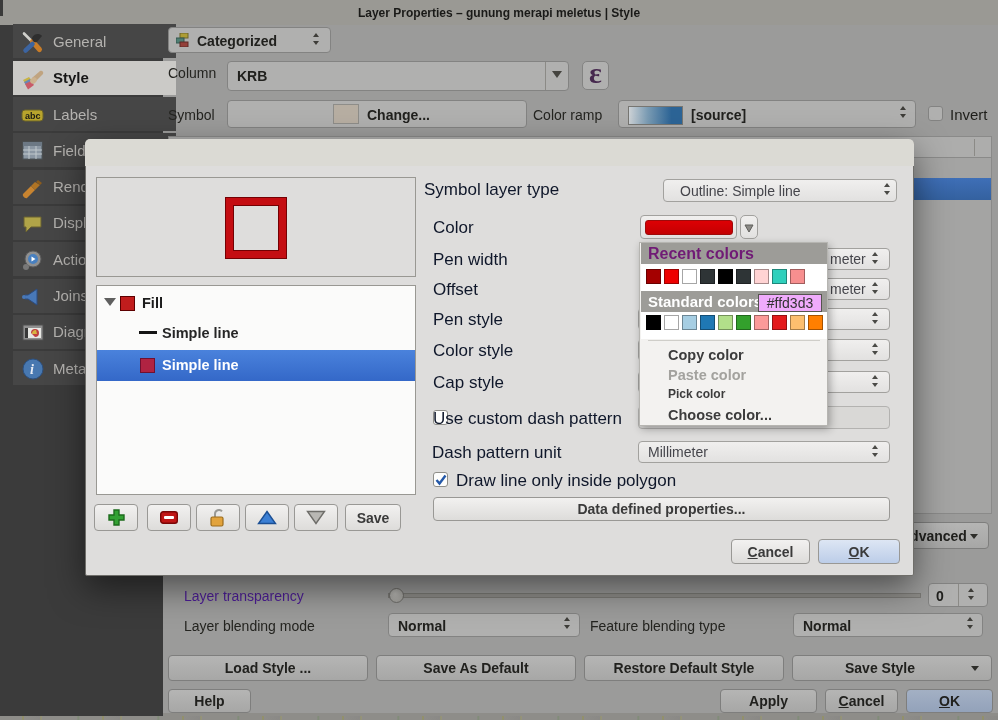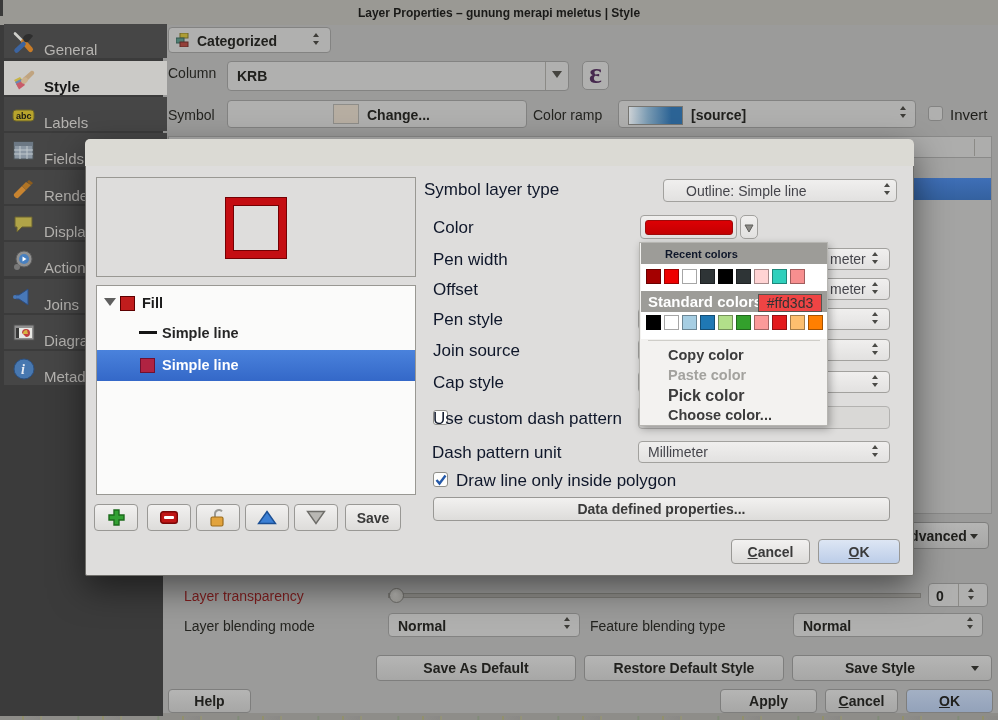--- a/index.html
+++ b/index.html
@@ -14,21 +14,21 @@
 .dd{position:absolute;background:linear-gradient(#f0efee,#e2e1e0);border:1px solid #a2a19e;border-radius:4px;box-sizing:border-box;font-size:14px;color:#45454b;display:flex;align-items:center;font-weight:400}
 .btn{position:absolute;background:linear-gradient(#f2f1f0,#dddcda);border:1px solid #999895;border-radius:4px;box-sizing:border-box;display:flex;align-items:center;justify-content:center;font-size:14px;font-weight:700;color:#3a3a3a}
 .spin{position:absolute;width:8px;display:flex;flex-direction:column;align-items:center;gap:4px}
 .spin i{display:block;width:0;height:0;border-left:3.5px solid transparent;border-right:3.5px solid transparent}
 .spin .up{border-bottom:4.5px solid #4a4a46}
 .spin .dn{border-top:4.5px solid #4a4a46}
 .spin.dim .up{border-bottom-color:#3e3d39;border-left-width:3px;border-right-width:3px;border-bottom-width:4px}
 .spin.dim .dn{border-top-color:#3e3d39;border-left-width:3px;border-right-width:3px;border-top-width:4px}
 .cb{position:absolute;width:15px;height:15px;background:#fdfdfc;border:1px solid #8f8e89;border-radius:3px;box-sizing:border-box}
 .sw{position:absolute;width:15px;height:15px;box-sizing:border-box;border:1px solid rgba(0,0,0,0.35)}
-.sideitem{position:absolute;left:4px;width:163px;height:34px;background:#464646;display:flex;align-items:flex-end;color:#b5b3b0;font-size:15px}
+.sideitem{position:absolute;left:13px;width:163px;height:34px;background:#464646;display:flex;align-items:center;color:#b5b3b0;font-size:15px}
 .sideitem .txt{margin-left:40px}
 .sideitem svg{position:absolute;left:8px;top:6px}
 </style>
 </head>
 <body>
 <div id="stage">
 
   <div class="abs" style="left:0;top:0;width:998px;height:25px;background:#9a9994"></div>
   <div class="abs" style="left:0;top:0;width:3px;height:16px;background:#3a3a3a"></div>
   <div class="abs" style="left:0;top:0;width:998px;height:25px;display:flex;align-items:center;justify-content:center;font-size:12px;font-weight:700;color:#1a1a18">Layer Properties – gunung merapi meletus | Style</div>
@@ -178,21 +178,21 @@
   <div class="abs" style="left:168px;top:136px;width:824px;height:378px;background:#a4a4a3;border:1px solid #8a8a89;box-sizing:border-box"></div>
   <div class="abs" style="left:169px;top:137px;width:822px;height:21px;background:#adadac;border-bottom:1px solid #8a8a89;box-sizing:border-box"></div>
   <div class="abs" style="left:974px;top:139px;width:1px;height:17px;background:#8b8a86"></div>
   <div class="abs" style="left:169px;top:178px;width:822px;height:22px;background:linear-gradient(#3f6fb7,#34619f)"></div>
 
   <div class="dbtn" style="left:869px;top:522px;width:120px;height:27px;justify-content:flex-start">
       <span style="margin-left:30px">Advanced</span>
       <span style="position:absolute;right:10px;top:11px;width:0;height:0;border-left:4px solid transparent;border-right:4px solid transparent;border-top:5px solid #2e2e2a"></span>
     </div>
 
-  <div class="dlbl" style="left:184px;top:588px;font-weight:400;color:#7f1d1d">Layer transparency</div>
+  <div class="dlbl" style="left:184px;top:588px;font-weight:400;color:#4c1d95">Layer transparency</div>
   <div class="abs" style="left:388px;top:593px;width:531px;height:3px;background:#8e8d89;border:1px solid #7b7a76"></div>
   <div class="abs" style="left:389px;top:588px;width:13px;height:13px;border-radius:50%;background:radial-gradient(circle at 40% 35%,#bbbab6,#9a9995);border:1px solid #6f6e6a"></div>
   <div class="dwid" style="left:928px;top:583px;width:60px;height:24px"></div>
   <div class="dlbl" style="left:936px;top:588px">0</div>
   <div class="abs" style="left:958px;top:584px;width:1px;height:22px;background:#8b8a86"></div>
   <div class="spin dim" style="left:967px;top:588px">
       <i class="up"></i>
       <i class="dn"></i>
     </div>
 
@@ -204,20 +204,21 @@
       <i class="dn"></i>
     </div>
   <div class="dlbl" style="left:590px;top:618px;font-weight:400;color:#242420">Feature blending type</div>
   <div class="dwid" style="left:793px;top:613px;width:190px;height:24px"></div>
   <div class="dlbl" style="left:803px;top:618px">Normal</div>
   <div class="spin dim" style="left:966px;top:617px">
       <i class="up"></i>
       <i class="dn"></i>
     </div>
 
+  <div class="dbtn" style="left:168px;top:655px;width:200px;height:26px">Load Style ...</div>
   <div class="dbtn" style="left:376px;top:655px;width:200px;height:26px">Save As Default</div>
   <div class="dbtn" style="left:584px;top:655px;width:200px;height:26px">Restore Default Style</div>
   <div class="dbtn" style="left:792px;top:655px;width:200px;height:26px">
       <span style="margin-right:24px">Save Style</span>
       <span style="position:absolute;right:12px;top:10px;width:0;height:0;border-left:4px solid transparent;border-right:4px solid transparent;border-top:5px solid #2e2e2a"></span>
     </div>
 
   <div class="dbtn" style="left:168px;top:689px;width:83px;height:24px">Help</div>
   <div class="dbtn" style="left:720px;top:689px;width:97px;height:24px">Apply</div>
   <div class="dbtn" style="left:825px;top:689px;width:73px;height:24px"><span style="text-decoration:underline">C</span>ancel</div>
@@ -269,21 +270,21 @@
       </div>
     <div class="btn" style="left:294px;top:504px;width:44px;height:27px">
         <svg width="20" height="15" viewBox="0 0 20 15">
           <path d="M10 13.5 1.5 1.5h17z" fill="#b9b8b4" stroke="#6e6d69" stroke-width="1.4"></path>
         </svg>
       </div>
     <div class="btn" style="left:345px;top:504px;width:56px;height:27px">Save</div>
 
     <div class="mlbl" style="left:424px;top:180px">Symbol layer type</div>
     <div class="dd" style="left:663px;top:179px;width:234px;height:23px">
-        <span style="margin-left:22px">Outline: Simple line</span>
+        <span style="margin-left:16px">Outline: Simple line</span>
       </div>
     <div class="spin" style="left:883px;top:183px">
         <i class="up"></i>
         <i class="dn"></i>
       </div>
 
     <div class="mlbl" style="left:433px;top:218px">Color</div>
     <div class="dd" style="left:640px;top:215px;width:97px;height:24px"></div>
     <div class="abs" style="left:645px;top:220px;width:88px;height:15px;border-radius:3px;background:linear-gradient(#dd0004,#c30002);border:1px solid #9e0a0a;box-sizing:border-box"></div>
     <div class="dd" style="left:740px;top:215px;width:18px;height:24px;border-radius:5px"></div>
@@ -309,21 +310,21 @@
         <i class="dn"></i>
       </div>
 
     <div class="mlbl" style="left:433px;top:310px">Pen style</div>
     <div class="dd" style="left:638px;top:308px;width:252px;height:22px"></div>
     <div class="spin" style="left:871px;top:312px">
         <i class="up"></i>
         <i class="dn"></i>
       </div>
 
-    <div class="mlbl" style="left:433px;top:341px">Join source</div>
+    <div class="mlbl" style="left:433px;top:341px">Color style</div>
     <div class="dd" style="left:638px;top:339px;width:252px;height:22px"></div>
     <div class="spin" style="left:871px;top:343px">
         <i class="up"></i>
         <i class="dn"></i>
       </div>
 
     <div class="mlbl" style="left:433px;top:373px">Cap style</div>
     <div class="dd" style="left:638px;top:371px;width:252px;height:22px"></div>
     <div class="spin" style="left:871px;top:375px">
         <i class="up"></i>
@@ -350,31 +351,31 @@
     <div class="mlbl" style="left:456px;top:471px">Draw line only inside polygon</div>
 
     <div class="btn" style="left:433px;top:497px;width:457px;height:24px">Data defined properties...</div>
 
     <div class="btn" style="left:731px;top:539px;width:79px;height:25px"><span style="text-decoration:underline">C</span>ancel</div>
     <div class="btn" style="left:818px;top:539px;width:82px;height:25px;background:linear-gradient(#dde6f4,#bccde8)"><span style="text-decoration:underline">O</span>K</div>
   </div>
 
   <div id="menu" style="position:absolute;left:639px;top:242px;width:189px;height:184px;background:#f3f2f0;border:1px solid #b6b5b1;box-sizing:border-box;box-shadow:2px 3px 8px rgba(0,0,0,0.3);z-index:20">
     <div style="position:absolute;left:1px;top:0;width:186px;height:21px;background:#9d9c98;display:flex;align-items:center">
-        <span style="margin-left:24px;font-size:11px;font-weight:700;color:#0f172a">Recent colors</span>
+        <span style="margin-left:7px;font-size:16px;font-weight:700;color:#701a75">Recent colors</span>
       </div>
     <div style="position:absolute;left:1px;top:21px;width:186px;height:27px;background:#fff"></div>
     <div style="position:absolute;left:1px;top:48px;width:186px;height:21px;background:#9d9c98;display:flex;align-items:center">
         <span style="margin-left:7px;font-size:15px;font-weight:700;color:#fff">Standard colors</span>
       </div>
     <div style="position:absolute;left:1px;top:69px;width:186px;height:27px;background:#fff"></div>
     <div style="position:absolute;left:8px;top:97px;width:172px;height:1px;background:#cfcec9"></div>
     <div style="position:absolute;left:28px;top:104px;font-size:14.5px;font-weight:600;color:#3c3c3c;white-space:nowrap">Copy color</div>
     <div style="position:absolute;left:28px;top:124px;font-size:14.5px;font-weight:600;color:#a3a29e;white-space:nowrap">Paste color</div>
-    <div style="position:absolute;left:28px;top:144px;font-size:16px;font-weight:600;color:#3c3c3c;white-space:nowrap">Pick color</div>
+    <div style="position:absolute;left:28px;top:144px;font-size:12px;font-weight:600;color:#3c3c3c;white-space:nowrap">Pick color</div>
     <div style="position:absolute;left:28px;top:164px;font-size:14.5px;font-weight:600;color:#3c3c3c;white-space:nowrap">Choose color...</div>
   </div>
   <div id="recentsw">
       <div class="sw" style="left:646px;top:269px;background:#a40000;z-index:21"></div>
       <div class="sw" style="left:664px;top:269px;background:#ee0000;z-index:21"></div>
       <div class="sw" style="left:682px;top:269px;background:#ffffff;z-index:21"></div>
       <div class="sw" style="left:700px;top:269px;background:#2e3436;z-index:21"></div>
       <div class="sw" style="left:718px;top:269px;background:#000000;z-index:21"></div>
       <div class="sw" style="left:736px;top:269px;background:#2e3436;z-index:21"></div>
       <div class="sw" style="left:754px;top:269px;background:#ffd3d3;z-index:21"></div>
@@ -387,15 +388,15 @@
       <div class="sw" style="left:682px;top:315px;background:#a6cee3;z-index:21"></div>
       <div class="sw" style="left:700px;top:315px;background:#1f78b4;z-index:21"></div>
       <div class="sw" style="left:718px;top:315px;background:#b2df8a;z-index:21"></div>
       <div class="sw" style="left:736px;top:315px;background:#33a02c;z-index:21"></div>
       <div class="sw" style="left:754px;top:315px;background:#fb9a99;z-index:21"></div>
       <div class="sw" style="left:772px;top:315px;background:#e31a1c;z-index:21"></div>
       <div class="sw" style="left:790px;top:315px;background:#fdbf6f;z-index:21"></div>
       <div class="sw" style="left:808px;top:315px;background:#ff7f00;z-index:21"></div>
     </div>
 
-  <div class="abs" style="left:758px;top:294px;width:64px;height:18px;background:#ef4444;border:1px solid #55544f;box-sizing:border-box;z-index:30;display:flex;align-items:center;justify-content:center;font-size:14px;color:#323232">#ffd3d3</div>
+  <div class="abs" style="left:758px;top:294px;width:64px;height:18px;background:#f0abfc;border:1px solid #55544f;box-sizing:border-box;z-index:30;display:flex;align-items:center;justify-content:center;font-size:14px;color:#323232">#ffd3d3</div>
 
 </div>
 
 </body></html>

